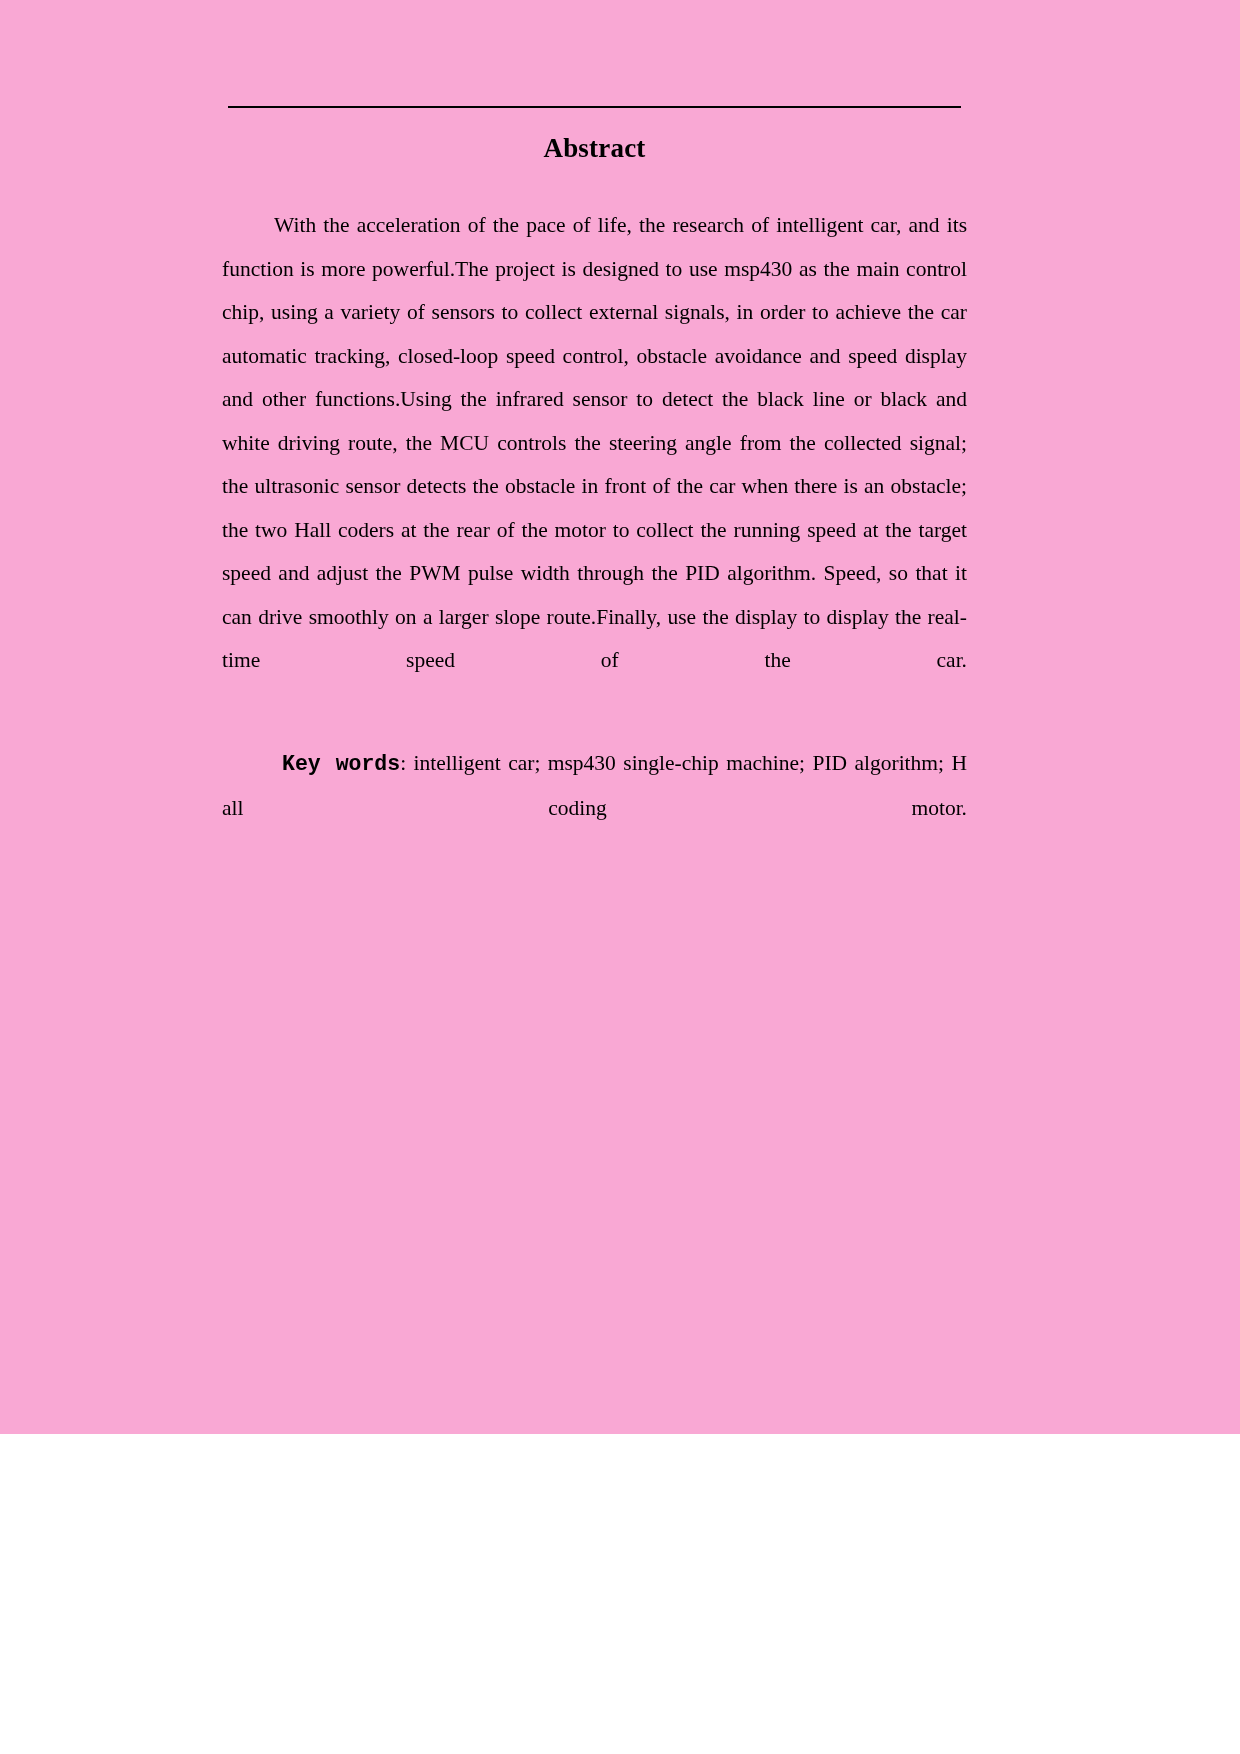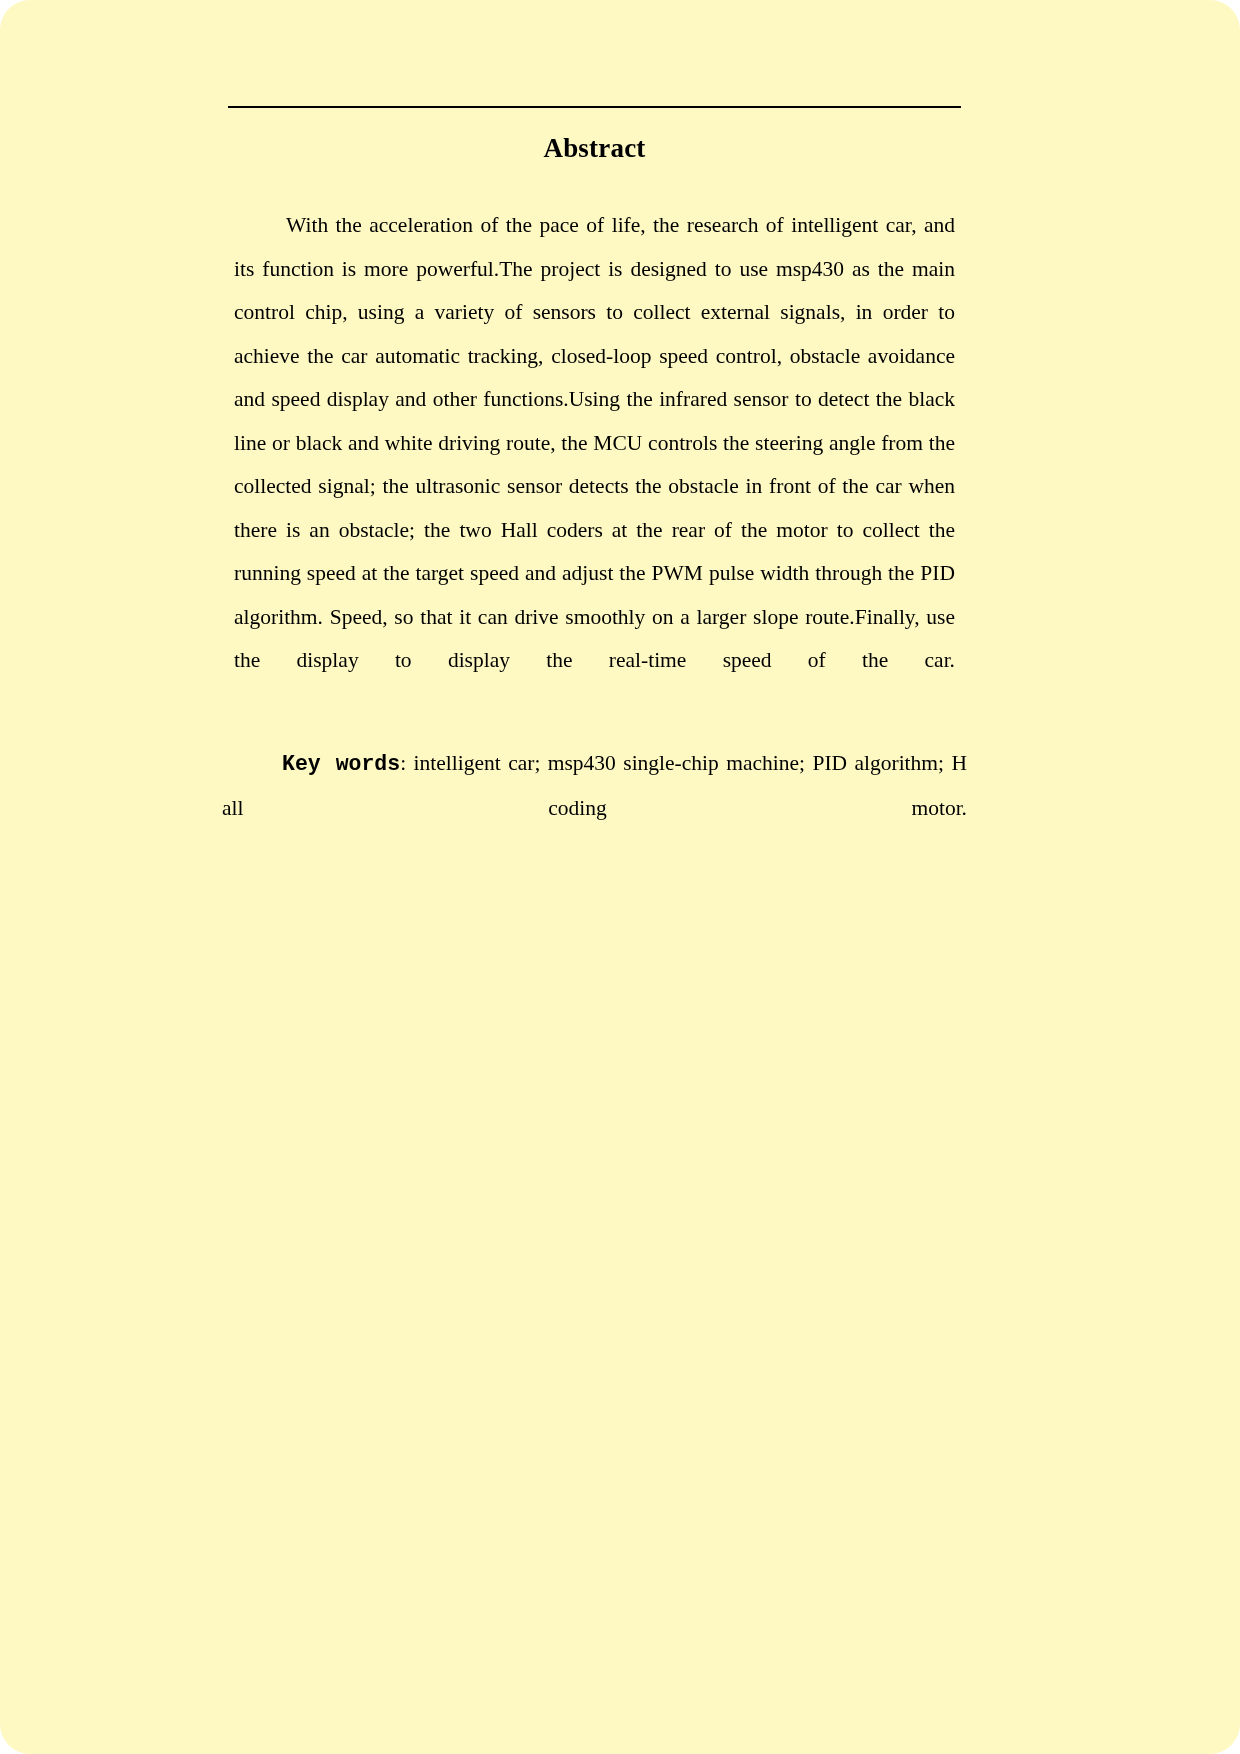--- a/index.html
+++ b/index.html
@@ -11,25 +11,24 @@
     width: 1240px;
     height: 1754px;
     font-family: "Liberation Serif", "DejaVu Serif", serif;
     color: #000000;
     -webkit-font-smoothing: antialiased;
   }
 
   .page {
     position: relative;
     width: 1240px;
-    height: 1754px;
+    height: 1434px;
     box-sizing: border-box;
-    background: #fef9c3;
+    background: #f9a8d4;
     overflow: hidden;
-    border-radius: 30px;
   }
 
   
   .header-rule {
     position: absolute;
     left: 228px;
     top: 106px;
     width: 733px;
     height: 0;
     border-top: 2px solid #000000;
@@ -51,21 +50,21 @@
     margin: 0 0 40px 0;
     line-height: 1.2;
   }
 
   .abstract-paragraph {
     font-size: 21.5px;
     line-height: 43.5px;
     text-align: justify;
     text-justify: inter-word;
     text-indent: 52px;
-    margin: 12px;
+    margin: 0;
     word-spacing: 0.2px;
   }
 
   .keywords-paragraph {
     font-size: 21.5px;
     line-height: 43.5px;
     text-align: justify;
     text-justify: inter-word;
     text-indent: 60px;
     margin: 16px 0 0 0;

